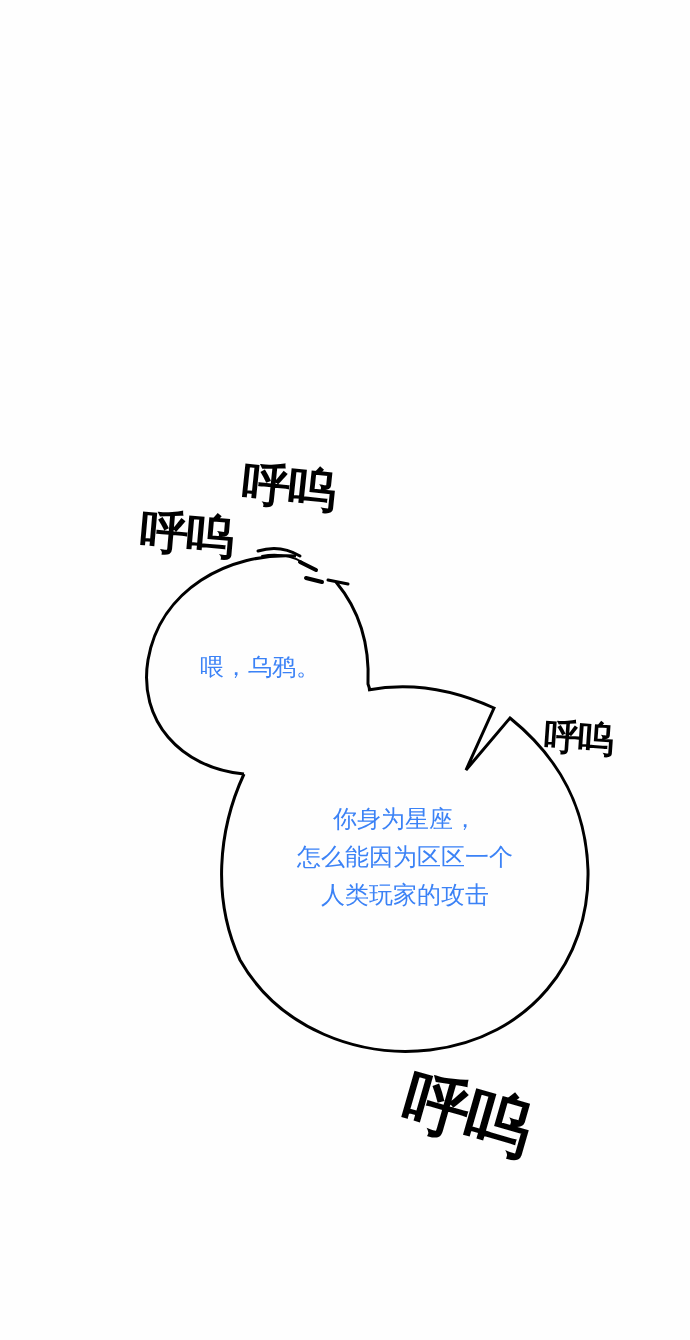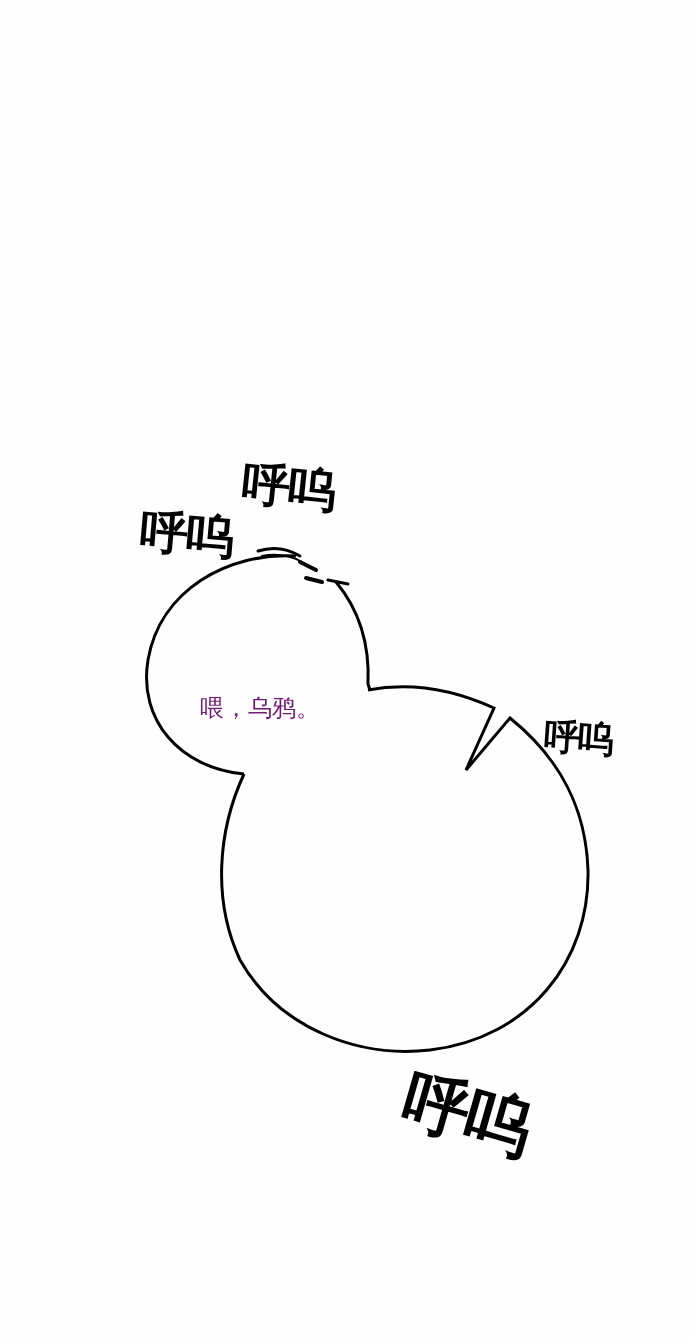--- a/index.html
+++ b/index.html
@@ -17,24 +17,23 @@
     .bubbles-svg {
       position: absolute;
       left: 0;
       top: 0;
       width: 690px;
       height: 1340px;
     }
     .dialogue {
       position: absolute;
       font-family: "DejaVu Sans", sans-serif;
-      color: #701a75;
+      color: #3b82f6;
       text-align: center;
       white-space: nowrap;
-      margin-top: 41px;
     }
     .dialogue-1 {
       left: 150px;
       top: 650px;
       width: 220px;
       font-size: 24px;
       line-height: 34px;
     }
     .dialogue-2 {
       left: 240px;
@@ -113,15 +112,18 @@
   </svg>
 
   <div class="sfx sfx-1">呼呜</div>
   <div class="sfx sfx-2">呼呜</div>
   <div class="sfx sfx-3">呼呜</div>
   <div class="sfx sfx-4">呼呜</div>
 
   <div class="dialogue dialogue-1">喂，乌鸦。</div>
 
   <div class="dialogue dialogue-2">
+    <span class="line">你身为星座，</span>
+    <span class="line">怎么能因为区区一个</span>
+    <span class="line">人类玩家的攻击</span>
   </div>
 
 </div>
 
 </body></html>

